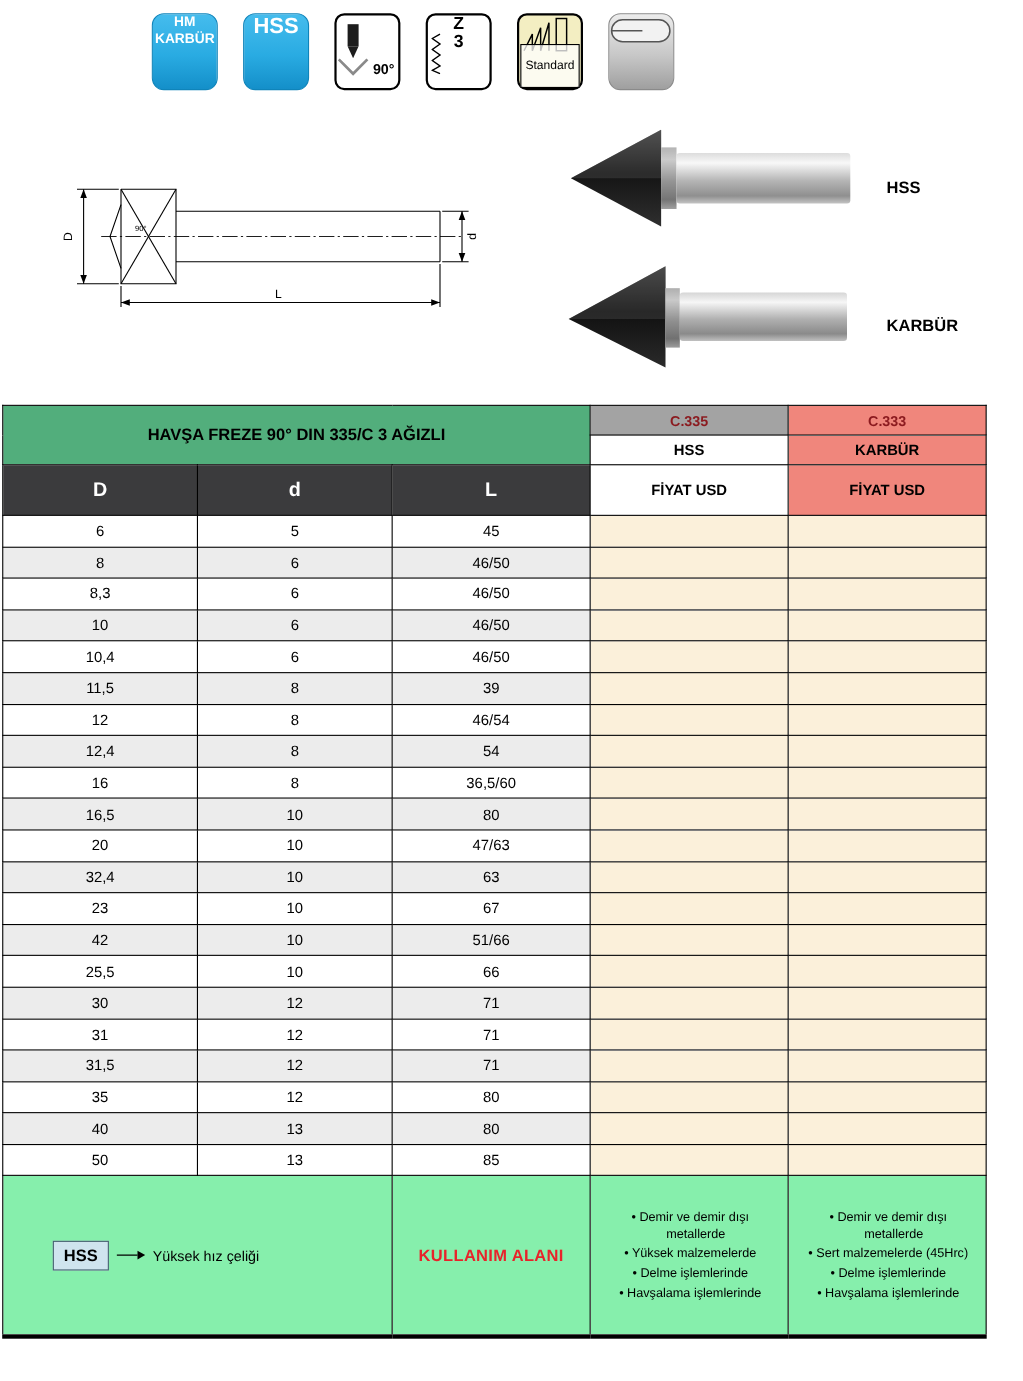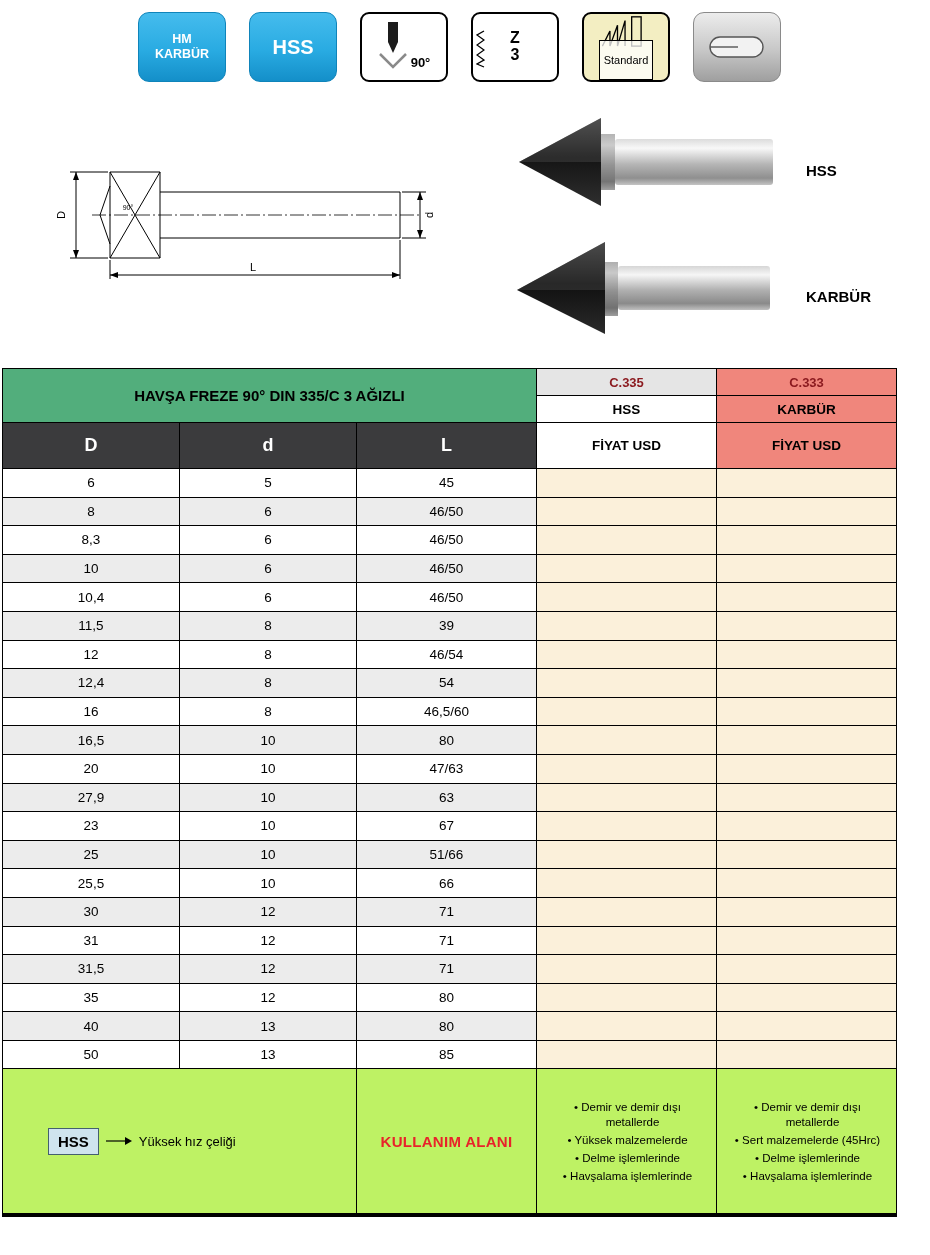--- a/index.html
+++ b/index.html
@@ -6,22 +6,22 @@
   html,body { background:#fff; }
   body {
     width:930px; height:1255px; position:relative; overflow:hidden;
     font-family:"Liberation Sans", sans-serif; color:#000;
   }
   .page { position:absolute; inset:0; }
 
   
   .badges { position:absolute; left:138px; top:12px; display:flex; gap:23px; }
   .badge {
-    width:88px; height:70px; border-radius:11px; position:relative;
-    display:flex; flex-direction:column; align-items:center; justify-content:center;
+    width:60px; height:70px; border-radius:11px; position:relative;
+    display:flex; flex-direction:column; align-items:center; justify-content:flex-start;
     font-weight:bold; text-align:center;
   }
   .badge.blue { background:linear-gradient(180deg,#45bced 0%, var(--badge-blue,#29abe2) 55%, #148fc9 100%); color:#fff; border:1px solid #0f84ba; }
   .badge.b1 span { font-size:12.5px; line-height:1.2; width:58px; display:block; }
   .badge.b2 span { font-size:20px; }
   .badge.gray { background:linear-gradient(180deg,#ececec 0%, #c7c7c7 55%, #9f9f9f 100%); border:1px solid #8a8a8a; color:#1a1a1a; }
   .badge.b3 span { font-size:15px; line-height:1.2; width:52px; display:block; }
   .badge.white { background:#fff; border:2px solid #000; border-radius:9px; }
   .badge.yellow { background:#f3eec2; border:2px solid #000; border-radius:9px; }
   .badge.b4 { flex-direction:row; gap:3px; align-items:flex-end; padding-bottom:10px; }
@@ -40,30 +40,30 @@
   .photo2 { left:505px; top:238px; }
   .photo-label { position:absolute; font-weight:bold; font-size:15px; }
   .pl1 { left:806px; top:162px; }
   .pl2 { left:806px; top:288px; }
 
   
   table.spec { position:absolute; left:2px; top:368px; width:894px; border-collapse:collapse; table-layout:fixed; }
   .spec td, .spec th { border:1px solid #000; text-align:center; vertical-align:middle; overflow:hidden; }
   .title-cell { background:var(--green,#52ae7c); font-weight:bold; font-size:15px; }
   .code-row td, .name-row td { height:27px; }
-  .code { font-weight:bold; font-size:13px; color:var(--maroon,#8b1a1f); background:#e5e5e5; }
+  .code { font-weight:bold; font-size:13px; color:var(--maroon,#8b1a1f); background:#a3a3a3; }
   .karbur-bg { background:var(--salmon,#f0867c) !important;margin-left:16px; }
   .colname { font-weight:bold; font-size:13.5px; background:#fff; }
   .dimhead-row th { height:46px; }
   .dim-head { background:var(--dark-header,#3b3b3d); color:#fff; font-weight:bold; font-size:18px; }
   .price-head { background:#fff; font-weight:bold; font-size:13.5px; }
   .spec tbody td { height:28.6px; font-size:13.5px; background:#fff; }
   .spec tbody tr.stripe td.dim { background:var(--stripe,#ececec); }
   .spec tbody td.price { background:var(--cream,#fbf0da); }
-  .spec tfoot td { height:146px; border-bottom:4px solid #000; background:#bef264; }
+  .spec tfoot td { height:146px; border-bottom:4px solid #000; background:#86efac; }
   .legend-cell { vertical-align:middle; }
   .hss-legend { display:flex; align-items:center; gap:7px; padding-left:45px; }
   .hss-box { border:1px solid #44606e; background:var(--hss-box-blue,#cfe4ee); padding:4px 9px; font-weight:bold; font-size:15px; }
   .hss-desc { font-size:13px; }
   .usage-title-cell { color:var(--red,#e8232a); font-weight:bold; font-size:15px; letter-spacing:.3px; }
   .usage-cell { vertical-align:top; text-align:left; padding:9px 8px 4px 10px; }
   .usage-cell ul { list-style:none; font-size:11.5px; line-height:1.3; }
   .usage-cell li { padding-left:10px; text-indent:-10px; margin-bottom:3px; }
   .usage-cell li::before { content:"• "; }
 </style>
@@ -268,54 +268,54 @@
         <tr class="stripe">
           <td class="dim">12,4</td>
           <td class="dim">8</td>
           <td class="dim">54</td>
           <td class="price"></td>
           <td class="price"></td>
         </tr>
         <tr>
           <td class="dim">16</td>
           <td class="dim">8</td>
-          <td class="dim">46,5/60</td>
+          <td class="dim">36,5/60</td>
           <td class="price"></td>
           <td class="price"></td>
         </tr>
         <tr class="stripe">
           <td class="dim">16,5</td>
           <td class="dim">10</td>
           <td class="dim">80</td>
           <td class="price"></td>
           <td class="price"></td>
         </tr>
         <tr>
           <td class="dim">20</td>
           <td class="dim">10</td>
           <td class="dim">47/63</td>
           <td class="price"></td>
           <td class="price"></td>
         </tr>
         <tr class="stripe">
-          <td class="dim">27,9</td>
+          <td class="dim">32,4</td>
           <td class="dim">10</td>
           <td class="dim">63</td>
           <td class="price"></td>
           <td class="price"></td>
         </tr>
         <tr>
           <td class="dim">23</td>
           <td class="dim">10</td>
           <td class="dim">67</td>
           <td class="price"></td>
           <td class="price"></td>
         </tr>
         <tr class="stripe">
-          <td class="dim">25</td>
+          <td class="dim">42</td>
           <td class="dim">10</td>
           <td class="dim">51/66</td>
           <td class="price"></td>
           <td class="price"></td>
         </tr>
         <tr>
           <td class="dim">25,5</td>
           <td class="dim">10</td>
           <td class="dim">66</td>
           <td class="price"></td>

